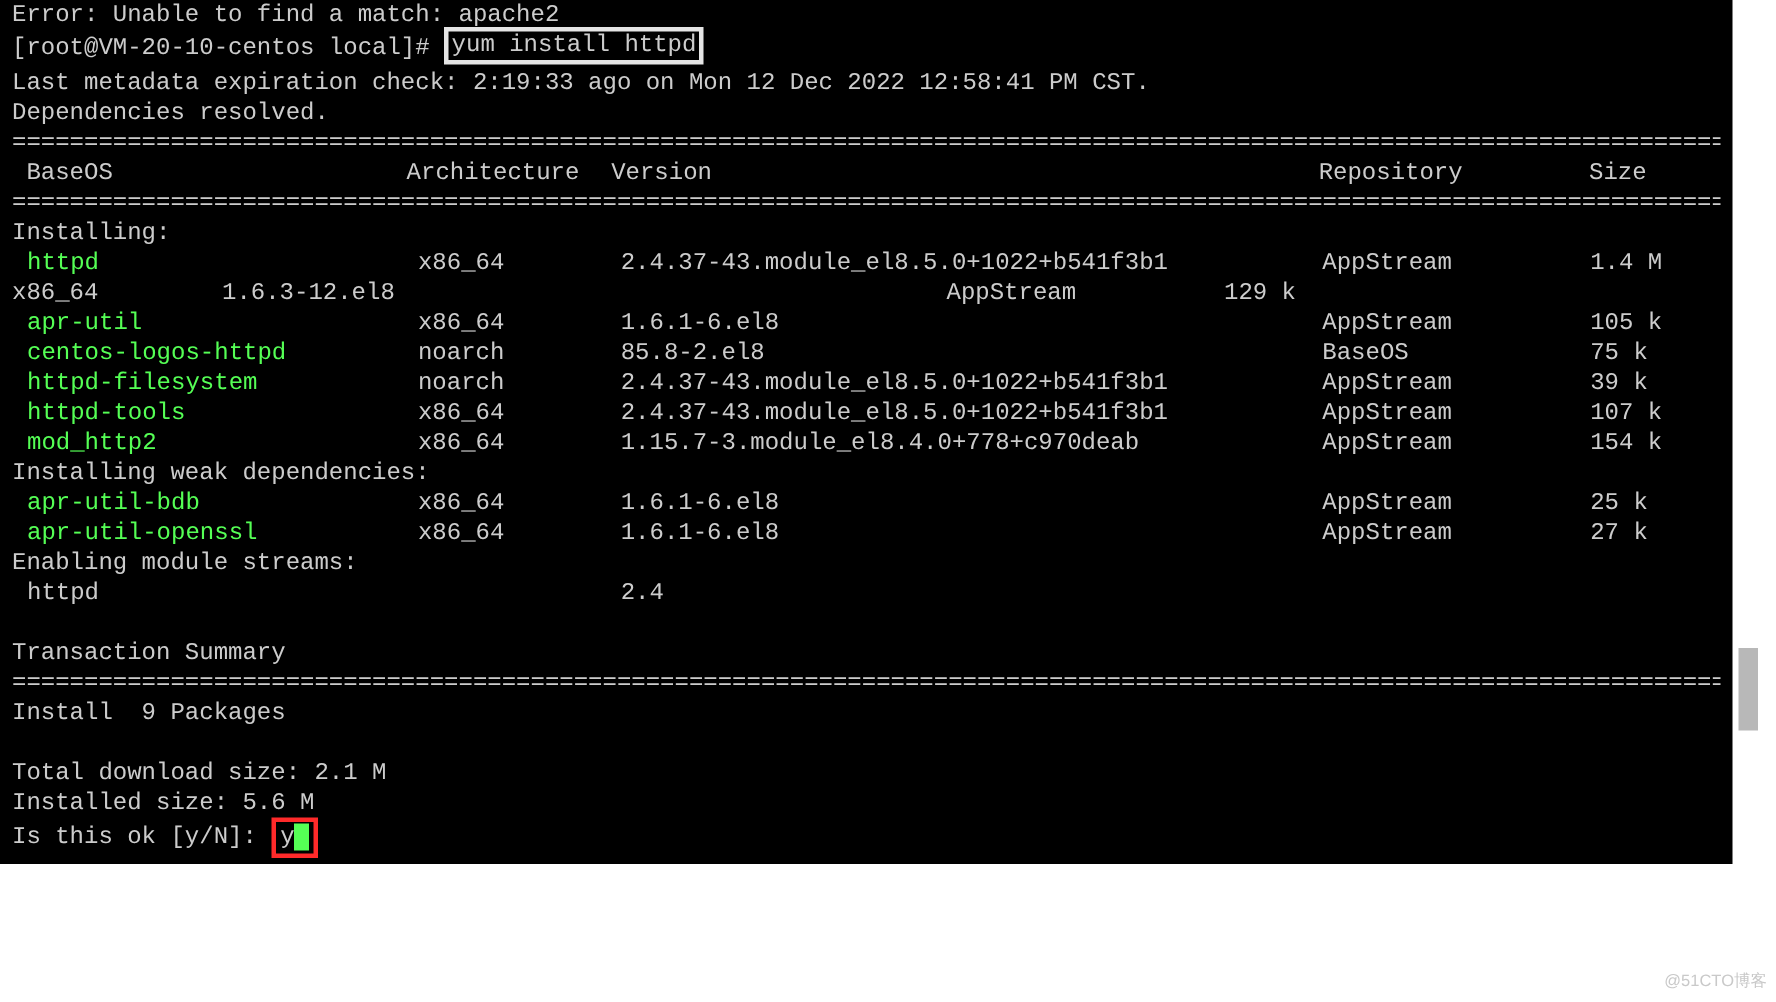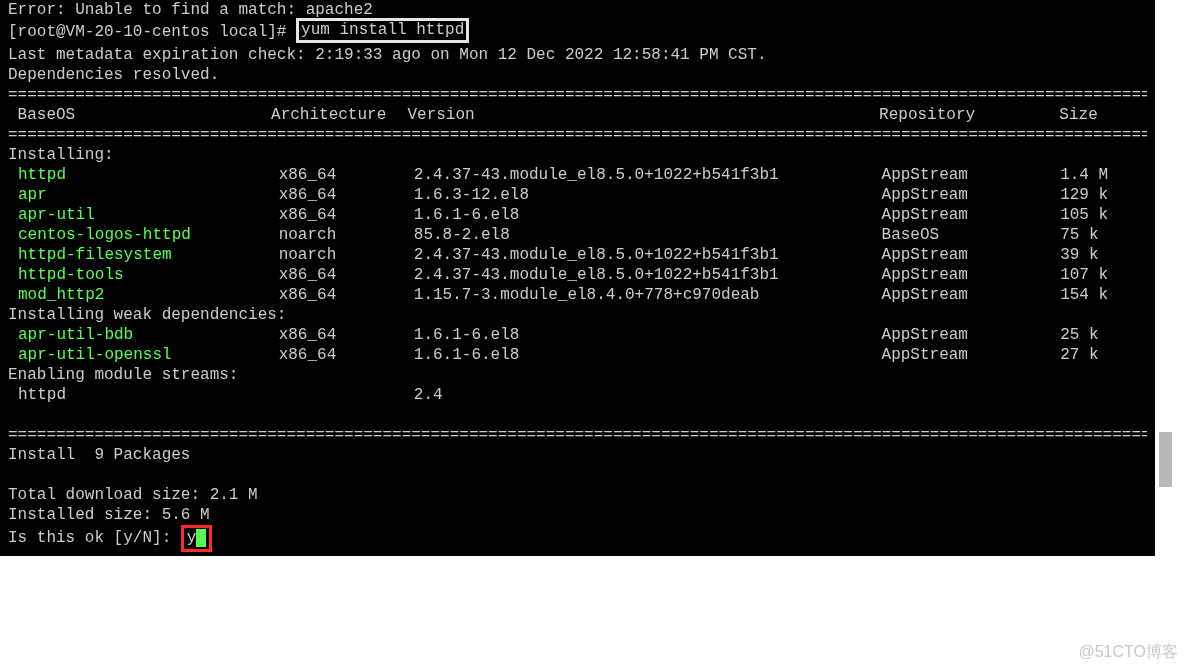--- a/index.html
+++ b/index.html
@@ -65,21 +65,21 @@
     width: 13px;
     height: 55px;
     background: #b8b8b8;
   }
   .watermark {
     position: fixed;
     right: 6px;
     bottom: 6px;
     color: #c9c9c9;
     font-family: Arial, sans-serif;
-    font-size: 16px;
+    font-size: 11px;
   }
 </style>
 </head>
 <body>
 
 <div class="terminal">
   <div class="scroll-stub"></div>
 
   <div class="line">Error: Unable to find a match: apache2</div>
 
@@ -104,37 +104,38 @@
 
   <div class="row">
     <span class="pkg green">httpd</span>
     <span class="arch">x86_64</span>
     <span class="ver">2.4.37-43.module_el8.5.0+1022+b541f3b1</span>
     <span class="repo">AppStream</span>
     <span class="size">1.4 M</span>
   </div>
 
 
-  <div class="row"><span class="pkg green">apr</span><span class="arch">x86_64</span><span class="ver">1.6.3-12.el8</span><span class="repo">AppStream</span><span class="size">129 k</span></div>
+  <div class="row"><span class="arch">x86_64</span><span class="ver">1.6.3-12.el8</span><span class="repo">AppStream</span><span class="size">129 k</span></div>
   <div class="row"><span class="pkg green">apr-util</span><span class="arch">x86_64</span><span class="ver">1.6.1-6.el8</span><span class="repo">AppStream</span><span class="size">105 k</span></div>
   <div class="row"><span class="pkg green">centos-logos-httpd</span><span class="arch">noarch</span><span class="ver">85.8-2.el8</span><span class="repo">BaseOS</span><span class="size">75 k</span></div>
   <div class="row"><span class="pkg green">httpd-filesystem</span><span class="arch">noarch</span><span class="ver">2.4.37-43.module_el8.5.0+1022+b541f3b1</span><span class="repo">AppStream</span><span class="size">39 k</span></div>
   <div class="row"><span class="pkg green">httpd-tools</span><span class="arch">x86_64</span><span class="ver">2.4.37-43.module_el8.5.0+1022+b541f3b1</span><span class="repo">AppStream</span><span class="size">107 k</span></div>
   <div class="row"><span class="pkg green">mod_http2</span><span class="arch">x86_64</span><span class="ver">1.15.7-3.module_el8.4.0+778+c970deab</span><span class="repo">AppStream</span><span class="size">154 k</span></div>
 
   <div class="line">Installing weak dependencies:</div>
 
   <div class="row"><span class="pkg green">apr-util-bdb</span><span class="arch">x86_64</span><span class="ver">1.6.1-6.el8</span><span class="repo">AppStream</span><span class="size">25 k</span></div>
   <div class="row"><span class="pkg green">apr-util-openssl</span><span class="arch">x86_64</span><span class="ver">1.6.1-6.el8</span><span class="repo">AppStream</span><span class="size">27 k</span></div>
 
   <div class="line">Enabling module streams:</div>
 
   <div class="row"><span class="pkg">httpd</span><span class="arch"></span><span class="ver">2.4</span><span class="repo"></span><span class="size"></span></div>
 
   <div class="line">&nbsp;</div>
+  <div class="line">Transaction Summary</div>
   <div class="separator line">===============================================================================================================================</div>
   <div class="line">Install  9 Packages</div>
   <div class="line">&nbsp;</div>
   <div class="line">Total download size: 2.1 M</div>
   <div class="line">Installed size: 5.6 M</div>
 
   <div class="line"><span>Is this ok [y/N]: </span><span class="highlight-box2"><span>y</span><span class="cursor"></span></span></div>
 </div>
 
 <div class="watermark">@51CTO博客</div>

